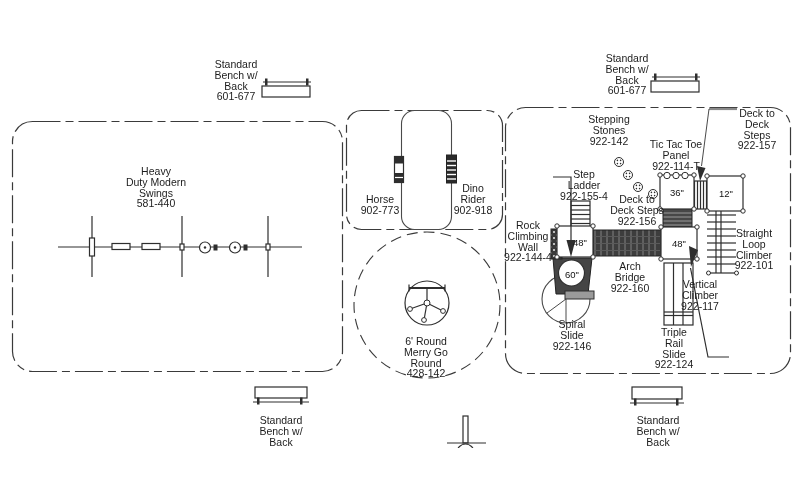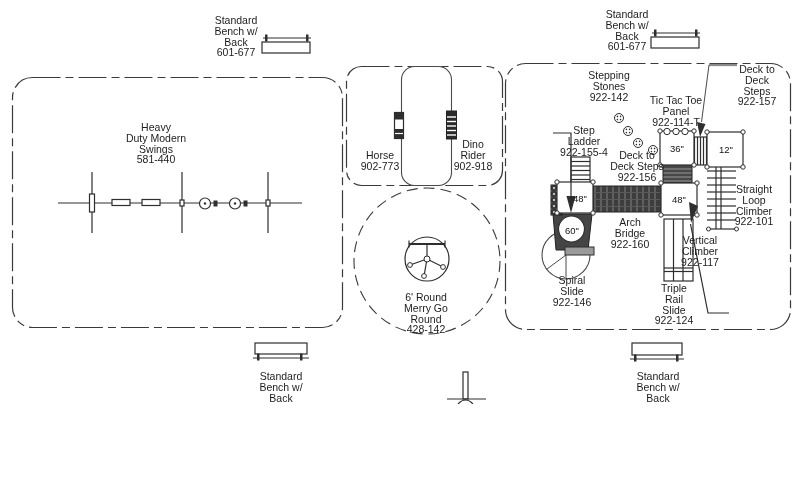--- a/index.html
+++ b/index.html
@@ -1,17 +1,17 @@
 <!DOCTYPE html>
 <html><head>
 <meta charset="utf-8">
 <style>
   html,body{margin:0;padding:0;background:#fff;}
   .canvas{position:relative;width:800px;height:404px;background:#ffffff;
-          font-family:"Liberation Sans",sans-serif;overflow:hidden;}
+          font-family:"Liberation Sans",sans-serif;overflow:hidden;margin-top:44px;}
   svg{position:absolute;left:0;top:0;}
   .lbl{position:absolute;transform:translateX(-50%);text-align:center;
        font-size:10.5px;line-height:10.8px;color:#1c1c1c;white-space:pre-line;z-index:3;}
   .size{position:absolute;transform:translate(-50%,-50%);font-size:9.5px;color:#111;z-index:3;}
   .dashdot{fill:none;stroke:#3a3a3a;stroke-width:1.2;stroke-dasharray:28 5 8 5;}
   .dashcirc{fill:none;stroke:#3a3a3a;stroke-width:1.1;stroke-dasharray:11 6;}
   .ln{stroke:#2e2e2e;stroke-width:1.2;fill:none;}
   .wht{fill:#ffffff;stroke:#2e2e2e;stroke-width:1.2;}
   .node{fill:#ffffff;stroke:#2e2e2e;stroke-width:1;}
   .blk{fill:#2e2e2e;stroke:none;}
@@ -313,20 +313,24 @@
 922-142</div>
 <div class="lbl" style="left:676px;top:95px">Tic Tac Toe
 Panel
 922-114-T</div>
 <div class="lbl" style="left:757px;top:64px">Deck to
 Deck Steps
 922-157</div>
 <div class="lbl" style="left:637px;top:150px">Deck to
 Deck Steps
 922-156</div>
+<div class="lbl" style="left:528px;top:176px">Rock
+Climbing
+Wall
+922-144-4</div>
 <div class="lbl" style="left:630px;top:217px">Arch
 Bridge
 922-160</div>
 <div class="lbl" style="left:572px;top:275px">Spiral
 Slide
 922-146</div>
 <div class="lbl" style="left:674px;top:283px">Triple
 Rail
 Slide
 922-124</div>

